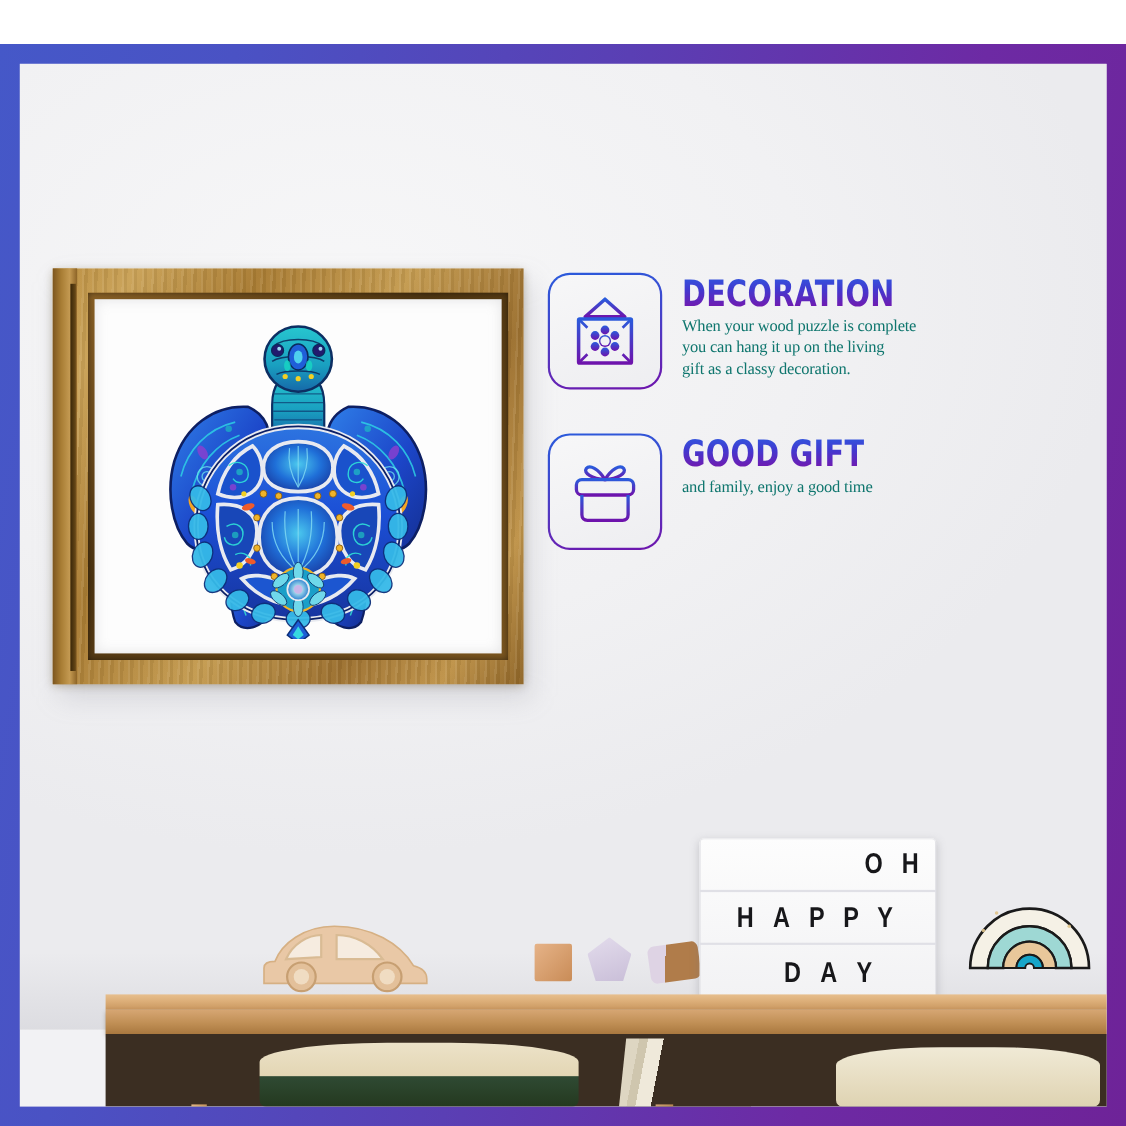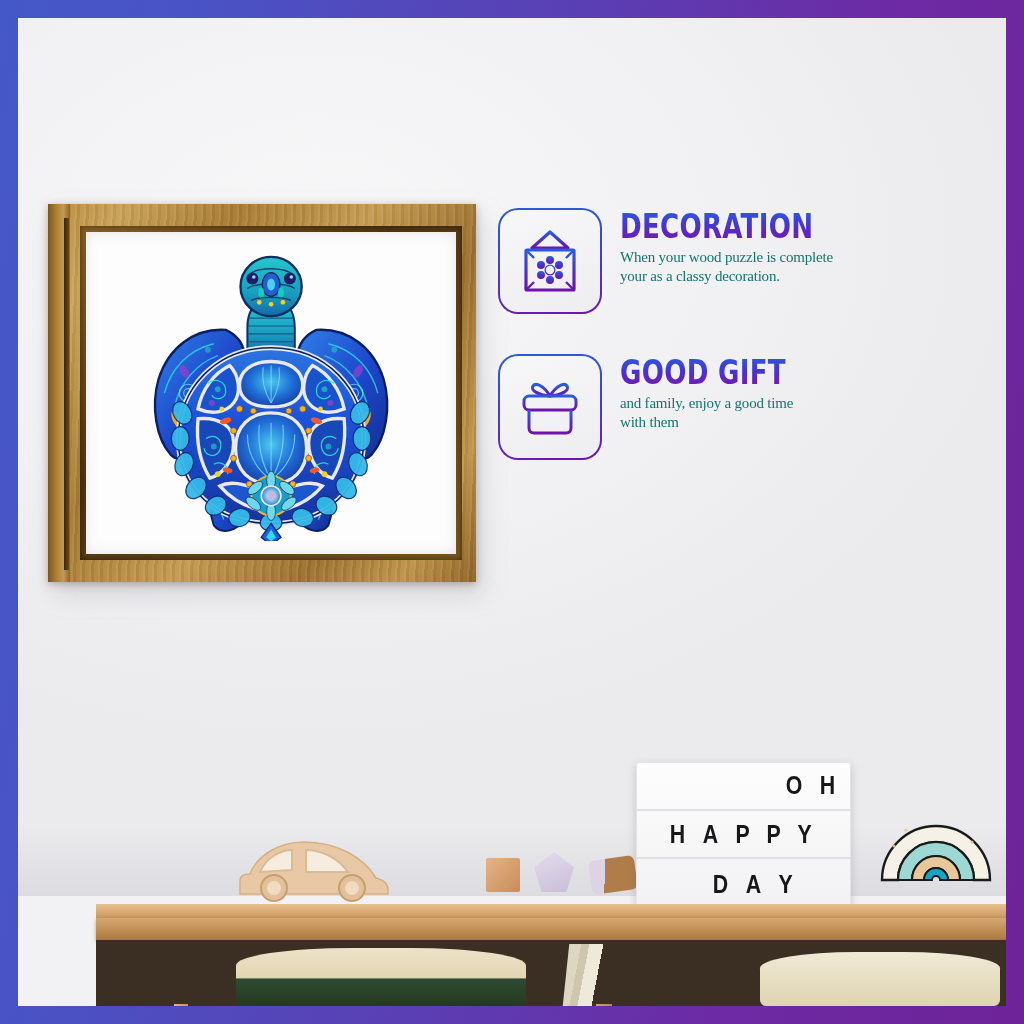--- a/index.html
+++ b/index.html
@@ -7,20 +7,21 @@
     width:1024px;height:1024px;overflow:hidden;
     font-family:"Liberation Sans", sans-serif;
     background:#ffffff;
   }
   .stage{position:relative;width:1024px;height:1024px;overflow:hidden;}
 
   
   .border-frame{
     position:absolute;inset:0;
     background:linear-gradient(100deg,#4558c8 0%,#4a52c4 18%,#5a3fb4 48%,#6d2aa4 75%,#6e2398 100%);
+    margin-top:40px;
   }
   .scene{
     position:absolute;left:18px;top:18px;right:18px;bottom:18px;
     background:#f2f2f4;overflow:hidden;
   }
 
   
   .wall{
     position:absolute;left:0;top:0;right:0;height:878px;
     background:
@@ -430,21 +431,22 @@
                     <circle cx="41" cy="47" r="4"></circle>
                 </g>
                 <circle cx="32" cy="42" r="4.2" fill="#f2f2f4"></circle>
               </svg>
             </div>
           </div>
           <div class="feat-text">
             <div class="feat-title">DECORATION</div>
             <div class="feat-body">
               <div>When your wood puzzle is complete</div>
-              <div>your as a classy decoration.</div>
+              <div>you can hang it up on the living</div>
+              <div>gift as a classy decoration.</div>
             </div>
           </div>
         </div>
 
         <div class="feature">
           <div class="feat-icon">
             <div class="feat-icon-inner">
               <svg width="64" height="62" viewBox="0 0 64 62">
                 <defs>
                   <linearGradient id="ig2" x1="0" y1="0" x2="0" y2="1">
@@ -458,21 +460,20 @@
                 <path d="M11 34 L11 52 C11 55 13 57 16 57 L48 57 C51 57 53 55 53 52 L53 34" fill="none" stroke="url(#ig2)" stroke-width="3" stroke-linejoin="round"></path>
                 <path d="M32 20 L32 57" stroke="url(#ig2)" stroke-width="3"></path>
                 <path d="M11 45 L53 45" stroke="url(#ig2)" stroke-width="3"></path>
               </svg>
             </div>
           </div>
           <div class="feat-text">
             <div class="feat-title">GOOD GIFT</div>
             <div class="feat-body">
               <div>and family, enjoy a good time</div>
-              <div>with them</div>
             </div>
           </div>
         </div>
 
       </div>
 
       <div class="furniture">
 
         <svg class="toy-car" viewBox="0 0 168 74">
           <path d="M10 60 L10 48 C10 44 14 42 20 42 C26 26 46 10 74 10 C108 10 134 26 146 46 C154 48 158 52 158 58 L158 62 L10 62 Z" fill="#e9c8a6" stroke="#d6b083" stroke-width="1.5"></path>

